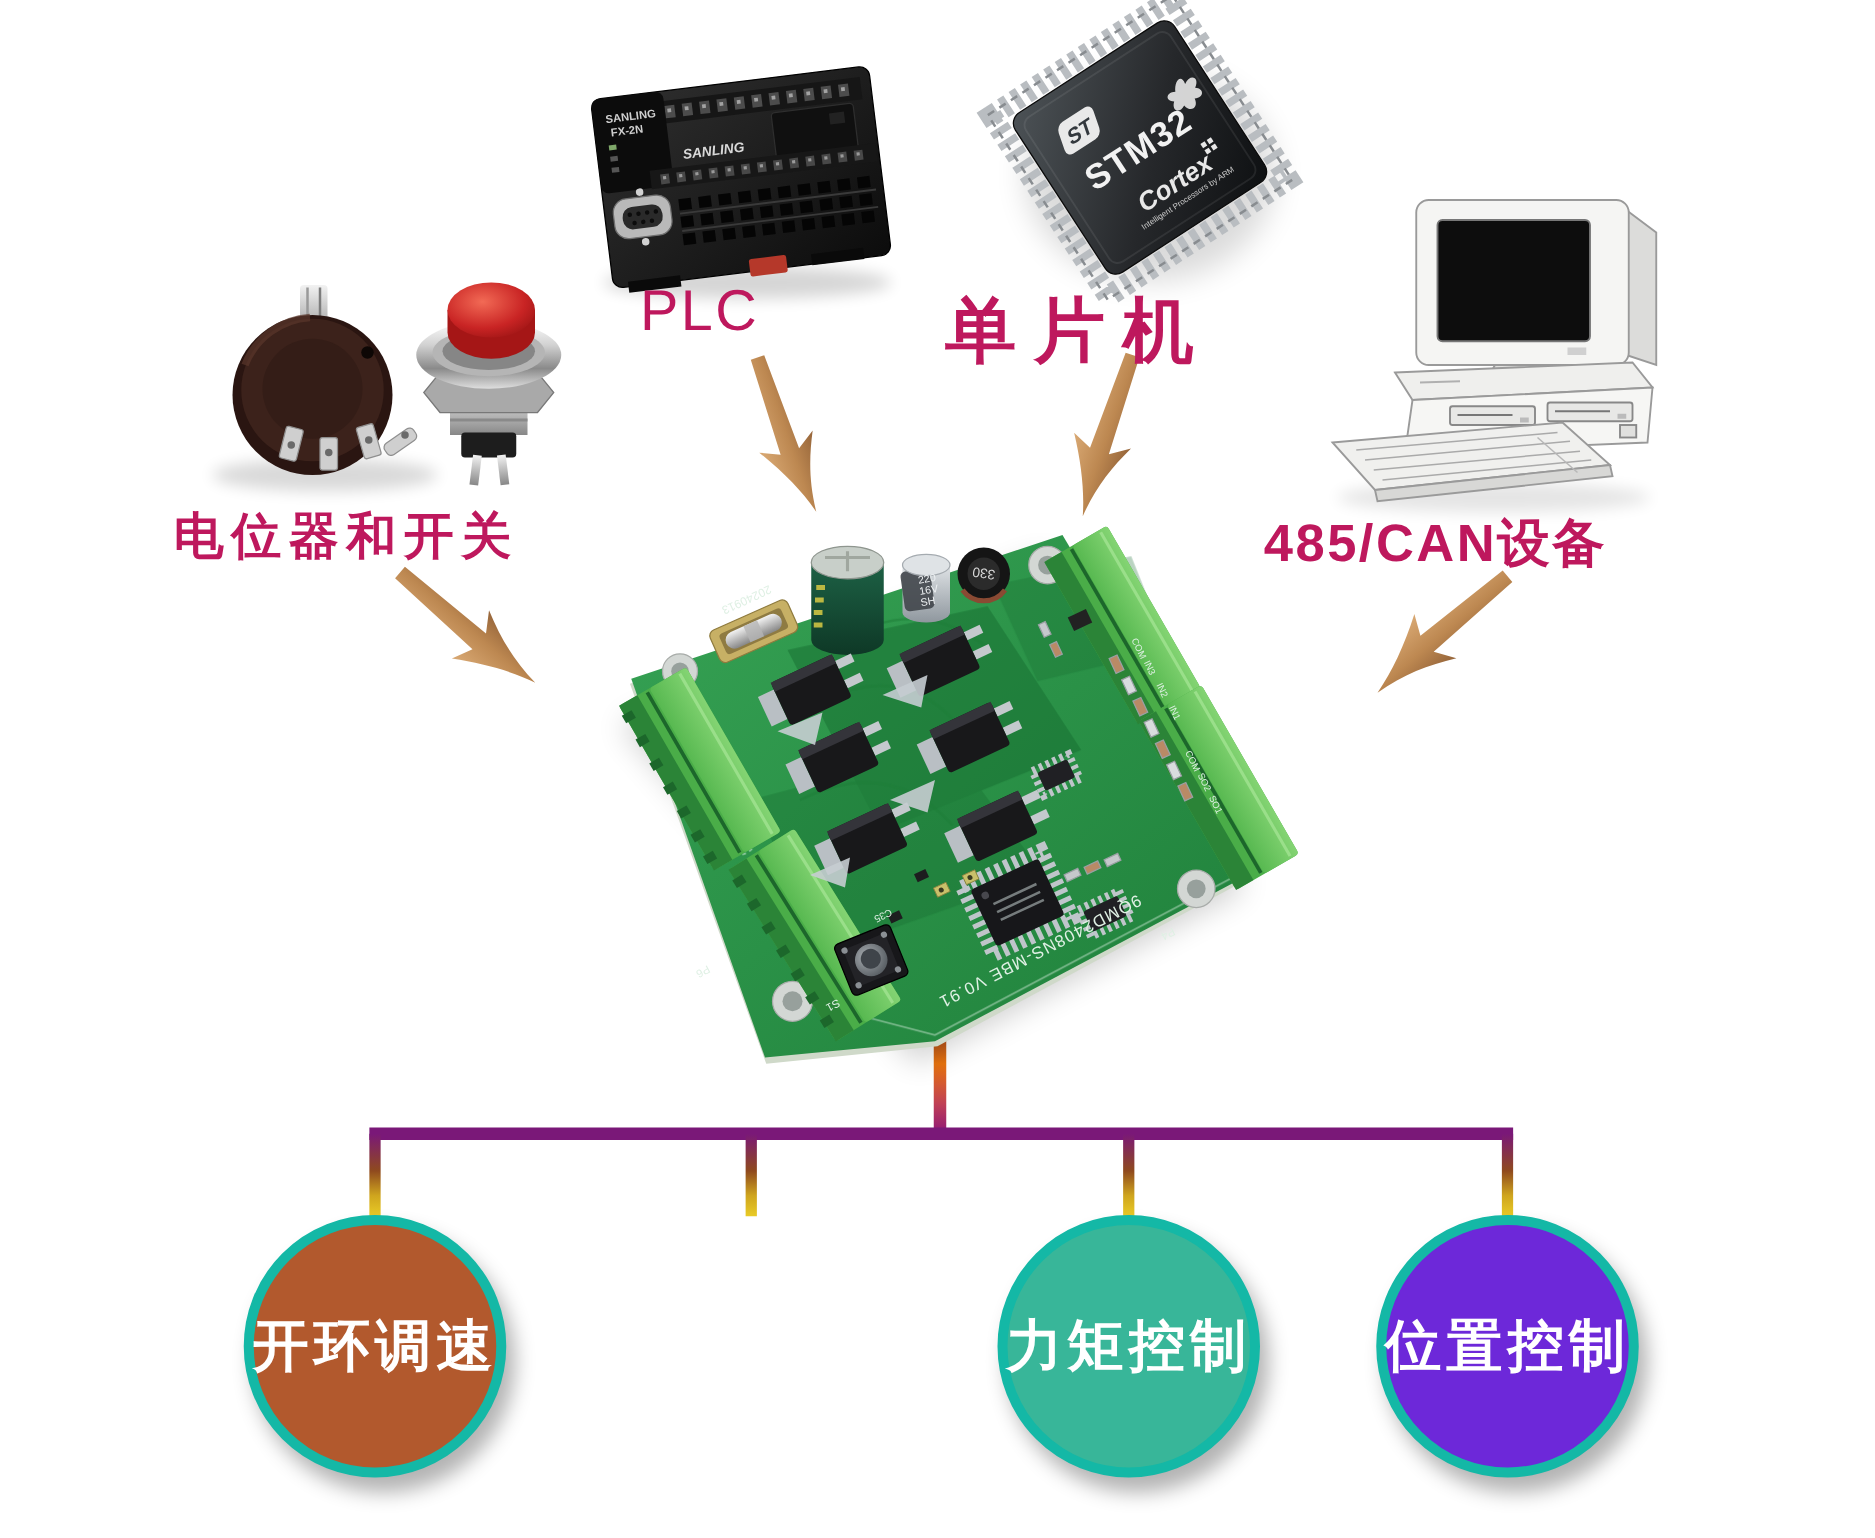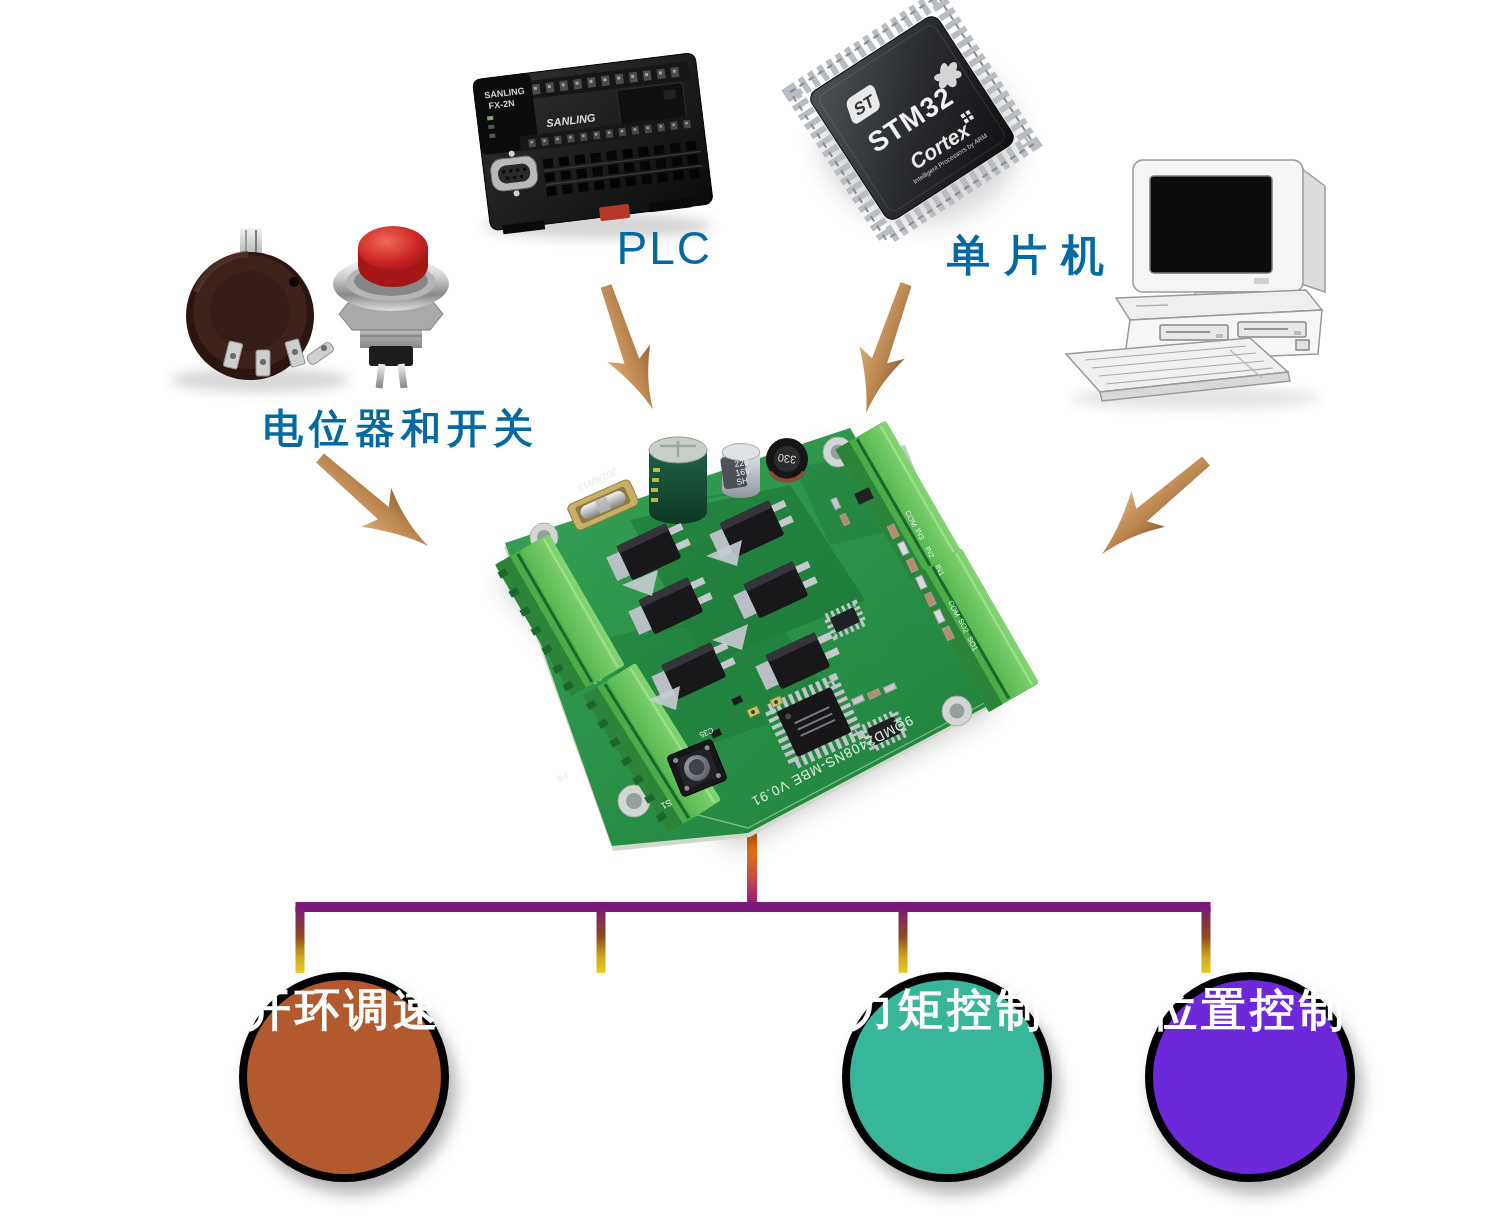--- a/index.html
+++ b/index.html
@@ -1,27 +1,27 @@
 <!DOCTYPE html>
 <html><head>
 <meta charset="utf-8">
 <style>
   html,body{margin:0;padding:0;background:#ffffff;}
   .canvas{position:relative;width:1500px;height:1230px;background:#ffffff;overflow:hidden;
           font-family:"Liberation Sans","DejaVu Sans",sans-serif;}
   .canvas svg{position:absolute;left:0;top:0;}
-  .dev-label{position:absolute;text-align:right;color:#0369a1;font-weight:700;
+  .dev-label{position:absolute;text-align:left;color:#be185d;font-weight:700;
              font-family:"Liberation Sans","DejaVu Sans",sans-serif;}
   .lbl-pot{left:139px;top:401px;width:400px;font-size:40px;letter-spacing:6px;}
   .lbl-plc{left:512px;top:221px;width:200px;font-size:46px;font-weight:500;letter-spacing:2px;}
-  .lbl-mcu{left:818px;top:227px;width:300px;font-size:43px;letter-spacing:14px;}
+  .lbl-mcu{left:756px;top:227px;width:300px;font-size:57px;letter-spacing:14px;}
   .lbl-pc{left:1011px;top:407px;width:400px;font-size:42px;letter-spacing:2px;}
   .fn-circle{position:absolute;top:972px;width:194px;height:194px;border-radius:50%;
-             border:8px solid #000000;display:flex;justify-content:center;
-             box-shadow:7px 12px 16px rgba(0,0,0,0.30);margin-left:44px;}
+             border:8px solid #14b8a6;display:flex;align-items:center;justify-content:center;
+             box-shadow:7px 12px 16px rgba(0,0,0,0.30);}
   .fn-circle span{color:#ffffff;font-size:45px;font-weight:600;letter-spacing:4px;white-space:nowrap;}
   .c1{left:195px;} .c2{left:496px;} .c3{left:798px;} .c4{left:1101px;}
 </style>
 </head>
 <body>
 
 <div class="canvas">
 
 <svg width="1500" height="1230" viewBox="0 0 1500 1230">
   <defs>
@@ -532,20 +532,21 @@
       <text transform="translate(566,772) rotate(152.5)" font-size="9">P6</text>
       <text transform="translate(938,742) rotate(152.5)" font-size="9">P4</text>
       <text transform="translate(712,727) rotate(155)" font-size="8">C35</text>
     </g>
   </g>
 </svg>
 
 <div class="dev-label lbl-pot">电位器和开关</div>
 <div class="dev-label lbl-plc">PLC</div>
 <div class="dev-label lbl-mcu">单片机</div>
+<div class="dev-label lbl-pc">485/CAN设备</div>
 
 <div class="fn-circle c1" style="background: rgb(178, 89, 45);">
   <span>开环调速</span>
 </div>
 <div class="fn-circle c3" style="background: rgb(56, 182, 153);">
   <span>力矩控制</span>
 </div>
 <div class="fn-circle c4" style="background: #6d28d9;">
   <span>位置控制</span>
 </div>

